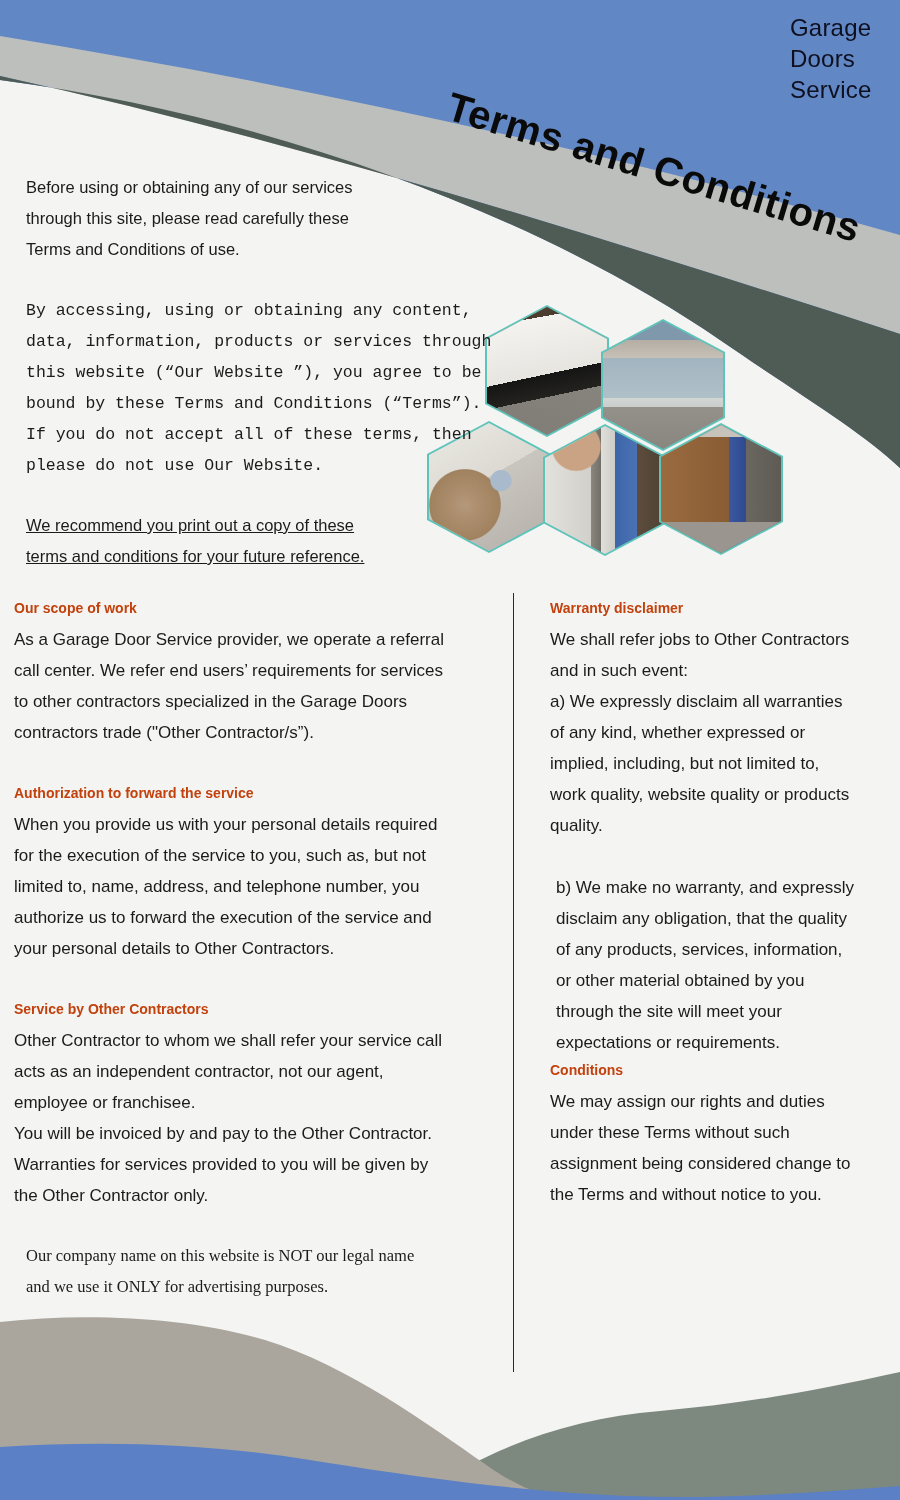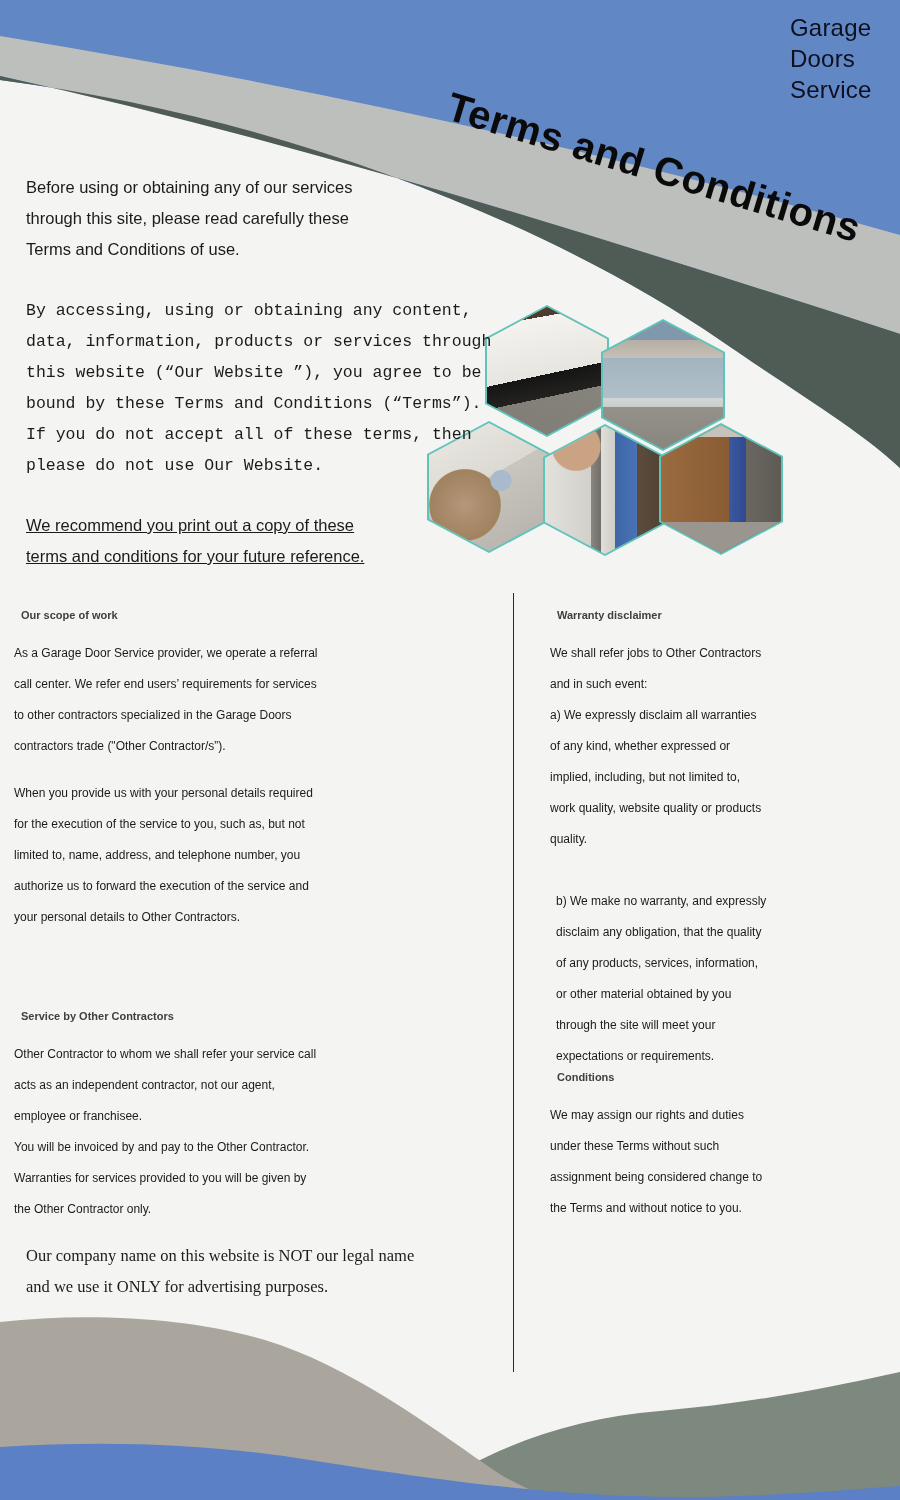--- a/index.html
+++ b/index.html
@@ -11,22 +11,22 @@
   .page{
     position:relative;width:900px;height:1500px;overflow:hidden;
     background:#f4f4f2;
   }
   .bg-svg{position:absolute;left:0;top:0;width:900px;height:1500px;z-index:0;}
 
   
   .txt{position:absolute;color:#1b1b1b;font-size:16.5px;line-height:31px;white-space:pre-line;z-index:3;margin-left:12px;}
   .intro{left:14px;width:480px;}
   .sec{position:absolute;z-index:3;}
-  .sec h3{margin:7px;font-size:11px;line-height:31px;font-weight:bold;color:#404040;white-space:pre-line;}
-  .sec p{margin:0;font-size:12px;line-height:31px;color:#1b1b1b;white-space:pre-line;}
+  .sec h3{margin:0;font-size:14px;line-height:31px;font-weight:bold;color:#c2410c;white-space:pre-line;}
+  .sec p{margin:0;font-size:17px;line-height:31px;color:#1b1b1b;white-space:pre-line;}
   .sec p + p{margin-top:31px;margin-left:6px;}
   .col-left{left:14px;width:486px;}
   .col-right{left:550px;width:340px;}
 
   .brand{
     position:absolute;left:790px;top:12px;z-index:4;
     font-size:24px;line-height:31px;font-weight:500;
     color:#0e1020;white-space:pre-line;letter-spacing:0.2px;
   }
   .big-title{
@@ -134,20 +134,21 @@
 
   <div class="sec col-left" style="top:593px;">
     <h3>Our scope of work</h3>
     <p>As a Garage Door Service provider, we operate a referral
 call center. We refer end users’ requirements for services
 to other contractors specialized in the Garage Doors
 contractors trade ("Other Contractor/s”).</p>
   </div>
 
   <div class="sec col-left" style="top:778px;">
+    <h3>Authorization to forward the service</h3>
     <p>When you provide us with your personal details required
 for the execution of the service to you, such as, but not
 limited to, name, address, and telephone number, you
 authorize us to forward the execution of the service and
 your personal details to Other Contractors.</p>
   </div>
 
   <div class="sec col-left" style="top:994px;">
     <h3>Service by Other Contractors</h3>
     <p>Other Contractor to whom we shall refer your service call

